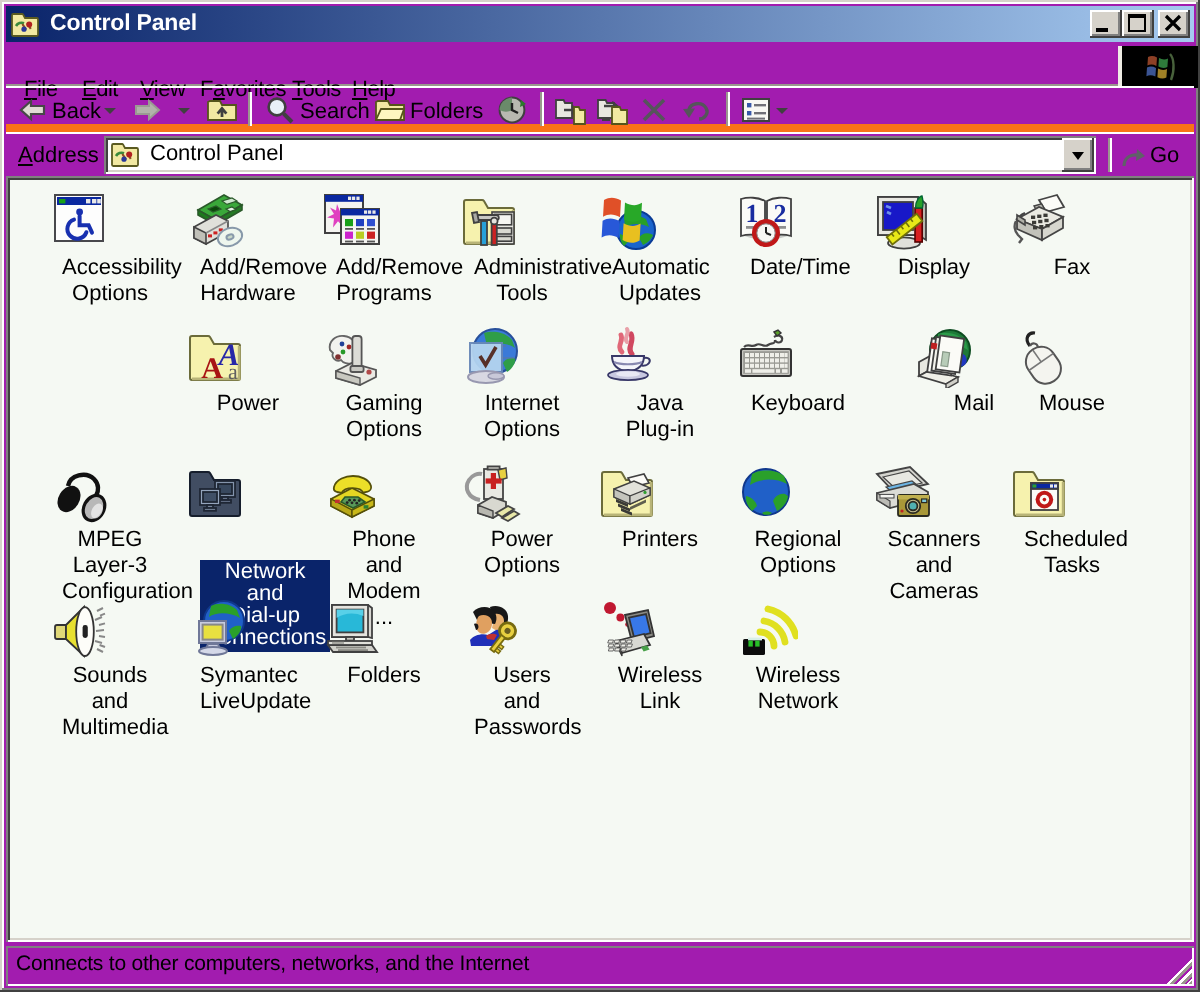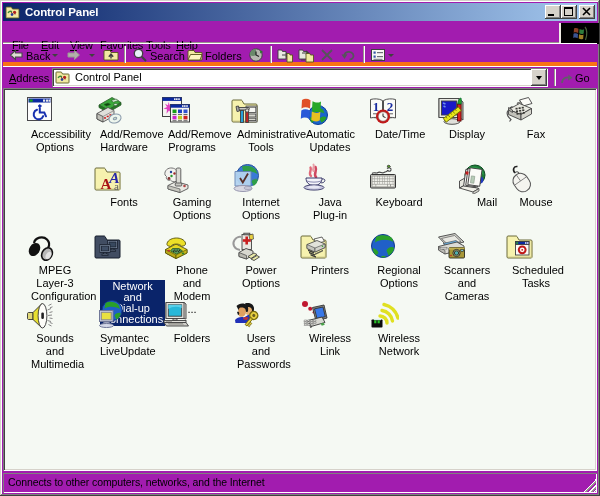--- a/index.html
+++ b/index.html
@@ -375,21 +375,21 @@
 <div class="cell" style="left:65px;top:74px">
         <div class="ic">
           <svg width="32" height="32" viewBox="0 0 32 32">
             <path d="M3,8 L3,27 C3,27.5 3.5,28 4,28 L27,28 C27.5,28 28,27.5 28,27 L28,11 C28,10.5 27.5,10 27,10 L15,10 L13,6.5 C12.8,6.2 12.5,6 12,6 L4,6 C3.5,6 3,6.5 3,7 Z" fill="#f6f2ae" stroke="#6b6b3a" stroke-width="1"></path>
             <path d="M27.6,11 L27.6,27.4 L4,27.4" fill="none" stroke="#b8b478" stroke-width="1.4"></path>
 <text x="14" y="27" font-family="Liberation Serif" font-size="15" font-weight="bold" fill="#a81414" text-anchor="middle">A</text>
 <text x="22.5" y="20.5" font-family="Liberation Serif" font-size="15.5" font-weight="bold" font-style="italic" fill="#2828a8" text-anchor="middle">A</text>
 <text x="24.5" y="27.5" font-family="Liberation Serif" font-size="11" fill="#606060" text-anchor="middle">a</text>
           </svg>
         </div>
-        <div class="lab">Fonts</div>
+        <div class="lab">Power</div>
       </div>
 <div class="cell" style="left:133px;top:74px">
         <div class="ic">
           <svg width="32" height="32" viewBox="0 0 32 32">
 <path d="M5,13 C4,8.5 8,5.5 12,6 C16,6.5 18,9 17.5,12.5 C20,14.5 19,18.5 16,19.5 C14,20.2 11.5,19.5 10.5,18 C8,19.5 5.5,16.5 6.5,14.5 Z" fill="#f2f2ee" stroke="#666" stroke-width="0.9"></path>
 <circle cx="11" cy="10" r="1.2" fill="#204098"></circle>
             <circle cx="14.5" cy="11.5" r="1.2" fill="#a02828"></circle>
             <circle cx="11.5" cy="14" r="1.2" fill="#289828"></circle>
             <circle cx="9" cy="16.5" r="1.4" fill="#803030"></circle>
 <g stroke="#555" stroke-width="0.9">

